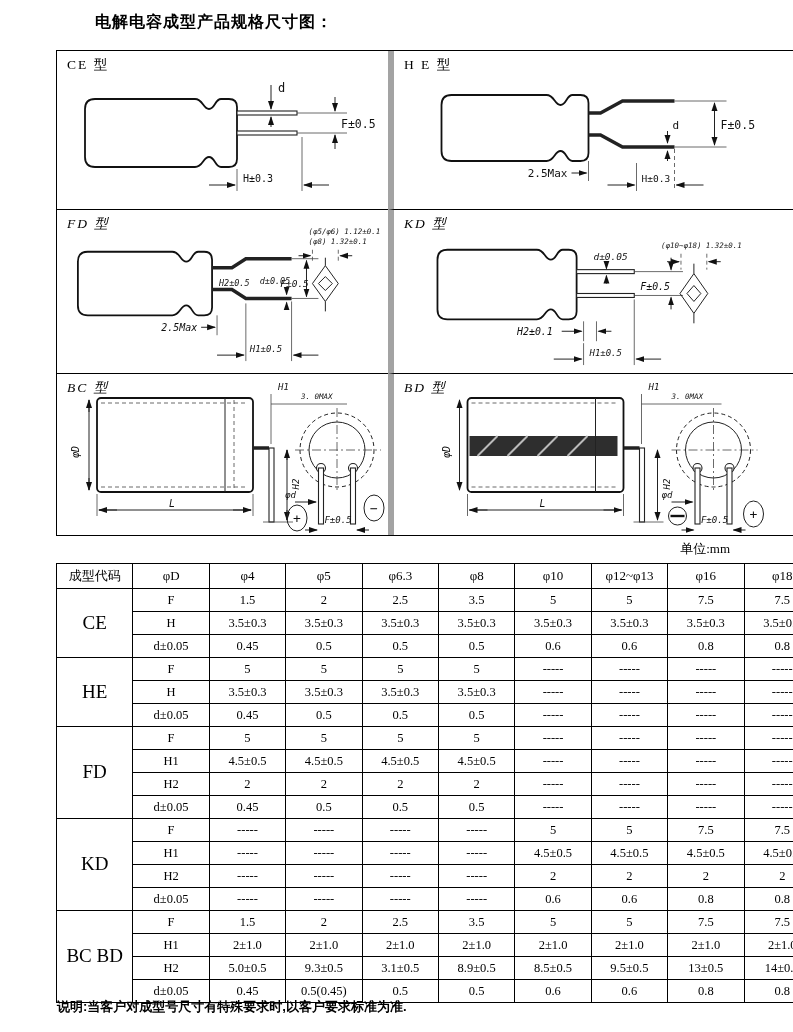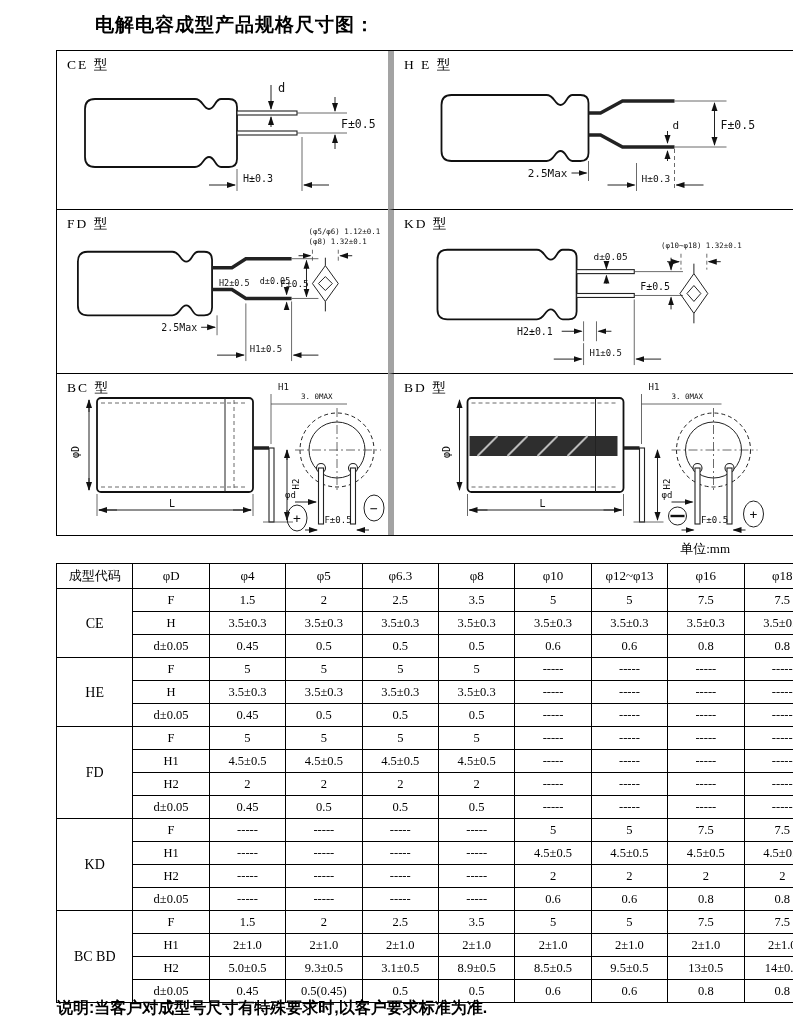--- a/index.html
+++ b/index.html
@@ -1,43 +1,43 @@
 <!DOCTYPE html>
 <html><head>
 <meta charset="utf-8">
 <style>
   html,body{margin:0;padding:0;background:#fff;}
   body{width:793px;height:1032px;position:relative;color:#000;
        font-family:"Liberation Serif",serif;overflow:hidden;}
-  .page-title{position:absolute;left:95px;top:12px;font-size:19px;font-weight:bold;
+  .page-title{position:absolute;left:95px;top:12px;font-size:16px;font-weight:bold;
        letter-spacing:1px;font-family:"Liberation Sans",sans-serif;}
   .diagram-grid{position:absolute;left:56px;top:50px;width:742px;height:486px;
        border:1px solid #000;box-sizing:border-box;display:grid;
        grid-template-columns:331px 1fr;grid-template-rows:158px 164px 1fr;}
   .panel{position:relative;box-sizing:border-box;overflow:hidden;}
   .panel.col2{border-left:6px solid #a3a3a3;}
-  .panel.rowb{border-top:1px solid #000;}
+  .panel.rowb{border-top:1px solid #000;font-style:italic;}
   .panel-title{position:absolute;left:10px;top:5px;font-size:13.5px;letter-spacing:2px;z-index:2;}
   .panel svg{position:absolute;left:0;top:0;width:100%;height:100%;}
   svg text{font-family:"DejaVu Sans Mono",monospace;fill:#111;}
   .thk{stroke:#111;stroke-width:1.8;fill:none;stroke-linejoin:round;}
   .dim{stroke:#222;stroke-width:1;fill:none;}
   .ext{stroke:#444;stroke-width:0.8;fill:none;}
   .lead{stroke:#222;stroke-width:3.5;fill:none;}
   .leadr{fill:#fff;stroke:#222;stroke-width:1.1;}
   .dash{stroke-dasharray:4,3;}
   .cl{stroke-dasharray:9,3,2,3;}
   .unit-label{position:absolute;left:49px;top:540px;width:681px;text-align:right;font-size:13px;}
   table.spec{position:absolute;left:56px;top:563px;width:765px;border-collapse:collapse;
        table-layout:fixed;text-align:center;font-size:12.5px;}
   table.spec th,table.spec td{border:1px solid #000;padding:0;height:22px;font-weight:normal;
        overflow:hidden;white-space:nowrap;}
   table.spec thead th{height:24px;font-size:13px;}
-  td.code-cell{white-space:pre-line;font-size:14px;line-height:1.5;}
-  .note{position:absolute;left:57px;top:998px;font-size:16px;font-weight:bold;
+  td.code-cell{white-space:pre-line;font-size:19px;line-height:1.5;}
+  .note{position:absolute;left:57px;top:998px;font-size:13px;font-weight:bold;
        font-family:"Liberation Sans",sans-serif;}
 </style>
 </head>
 <body>
 
 <div class="page-title">电解电容成型产品规格尺寸图：</div>
 
 <div class="diagram-grid">
 
   <div class="panel">

